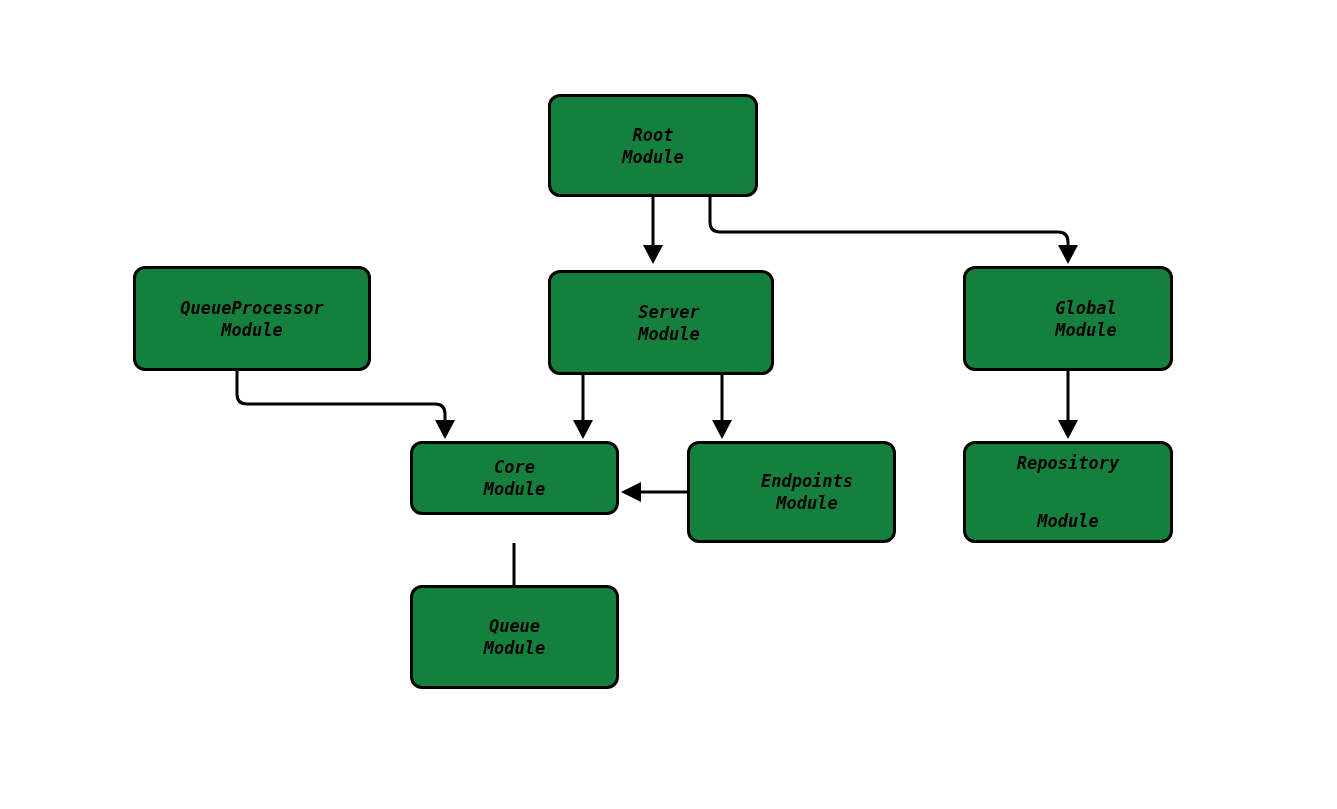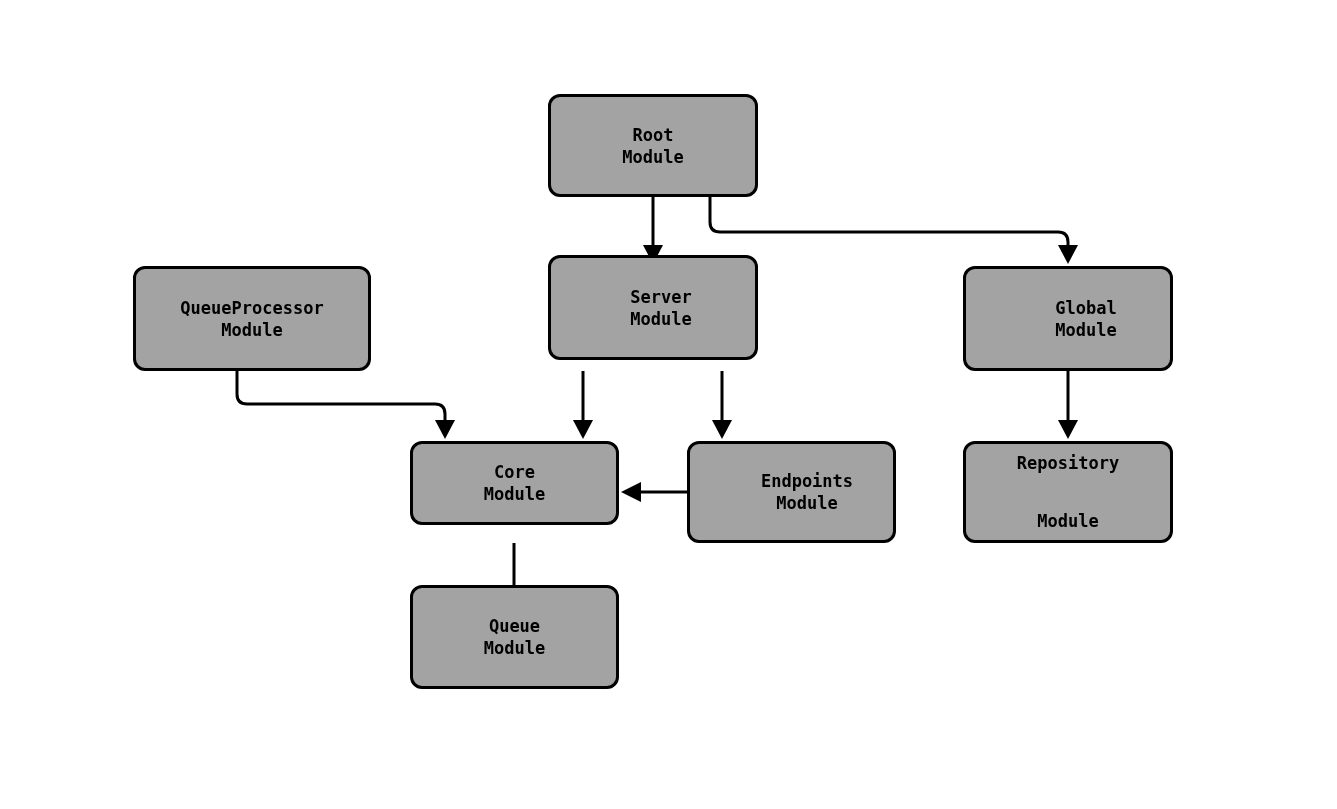--- a/index.html
+++ b/index.html
@@ -22,28 +22,29 @@
   #edge-layer {
     position: absolute;
     left: 0;
     top: 0;
     width: 1337px;
     height: 809px;
   }
   .node {
     position: absolute;
     box-sizing: border-box;
-    background: #a3a3a3;
+    background: #15803d;
     border: 3px solid #000000;
     border-radius: 12px;
     display: flex;
     flex-direction: column;
     align-items: center;
     justify-content: center;
     z-index: 2;
+    font-style: italic;
   }
   .node-label {
     font-family: "DejaVu Sans Mono", "Liberation Mono", monospace;
     font-size: 17px;
     font-weight: 700;
     color: #000000;
     line-height: 22px;
     text-align: center;
     white-space: pre;
     letter-spacing: 0px;
@@ -100,31 +101,31 @@
   <div class="node" style="left:548px; top:94px; width:210px; height:103px;">
     <div class="node-label">Root</div>
     <div class="node-label">Module</div>
   </div>
 
   <div class="node" style="left:133px; top:266px; width:238px; height:105px;">
     <div class="node-label">QueueProcessor</div>
     <div class="node-label">Module</div>
   </div>
 
-  <div class="node" style="left:548px; top:255px; width:210px; height:105px;padding-left:16px;">
+  <div class="node" style="left:548px; top:270px; width:226px; height:105px;padding-left:16px;">
     <div class="node-label">Server</div>
     <div class="node-label">Module</div>
   </div>
 
   <div class="node" style="left:963px; top:266px; width:210px; height:105px;padding-left:36px;">
     <div class="node-label">Global</div>
     <div class="node-label">Module</div>
   </div>
 
-  <div class="node" style="left:410px; top:441px; width:209px; height:84px;">
+  <div class="node" style="left:410px; top:441px; width:209px; height:74px;">
     <div class="node-label">Core</div>
     <div class="node-label">Module</div>
   </div>
 
   <div class="node" style="left:687px; top:441px; width:209px; height:102px;padding-left:31px;">
     <div class="node-label">Endpoints</div>
     <div class="node-label">Module</div>
   </div>
 
   <div class="node" style="left:963px; top:441px; width:210px; height:102px;gap:36px;">

